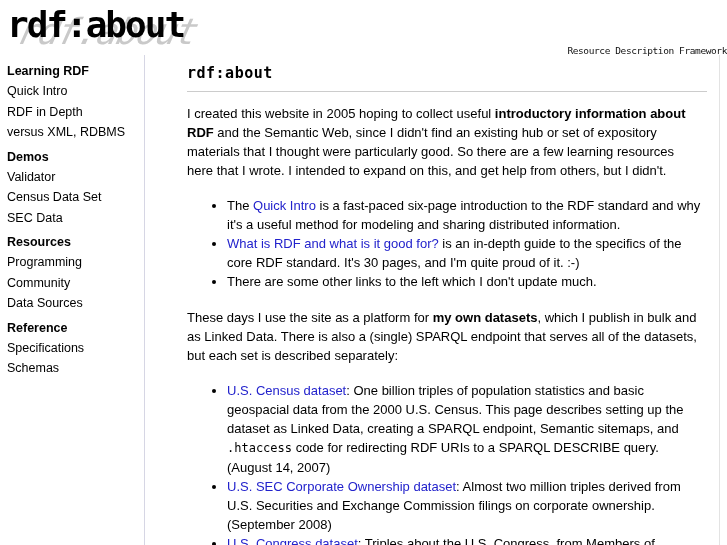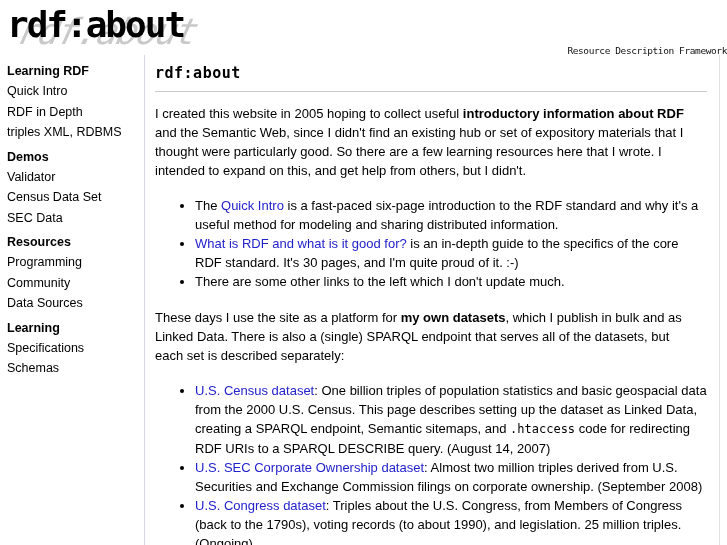--- a/index.html
+++ b/index.html
@@ -19,21 +19,21 @@
     position:absolute;left:12px;top:7px;
     color:#c9c9c9;font-style:italic;font-weight:normal;
     transform:skewX(-14deg);z-index:0;
   }
   .logo-main{position:relative;z-index:1;cursor:pointer;}
   .tagline{
     font-family:"DejaVu Sans Mono",monospace;
     font-size:9.5px;letter-spacing:-0.4px;margin-top:0;color:#111;text-align:right;
   }
   
-  .columns{display:flex;align-items:stretch;height:490px;}
+  .columns{display:flex;align-items:stretch;height:490px;gap:32px;}
   .sidebar{
     flex:0 0 145px;width:145px;box-sizing:border-box;
     border-right:1px solid #d6d6e4;
     padding:5px 4px 0 7px;font-size:12.5px;
   }
   .nav-group{margin:0 0 3px 0;}
   .nav-group-title{font-weight:bold;padding:4px 0 3px 0;}
   .nav-item{padding:3px 0 3.5px 0;cursor:pointer;}
   
   .main{
@@ -63,36 +63,36 @@
   </div>
   <div class="tagline">Resource Description Framework</div>
 </div>
 
 <div class="columns">
   <div class="sidebar">
       <div class="nav-group">
         <div class="nav-group-title">Learning RDF</div>
         <div class="nav-item">Quick Intro</div>
         <div class="nav-item">RDF in Depth</div>
-        <div class="nav-item">triples XML, RDBMS</div>
+        <div class="nav-item">versus XML, RDBMS</div>
       </div>
       <div class="nav-group">
         <div class="nav-group-title">Demos</div>
         <div class="nav-item">Validator</div>
         <div class="nav-item">Census Data Set</div>
         <div class="nav-item">SEC Data</div>
       </div>
       <div class="nav-group">
         <div class="nav-group-title">Resources</div>
         <div class="nav-item">Programming</div>
         <div class="nav-item">Community</div>
         <div class="nav-item">Data Sources</div>
       </div>
       <div class="nav-group">
-        <div class="nav-group-title">Learning</div>
+        <div class="nav-group-title">Reference</div>
         <div class="nav-item">Specifications</div>
         <div class="nav-item">Schemas</div>
       </div>
     </div>
 
   <div class="main">
     <h1 class="page-title">rdf:about</h1>
 
     <p>I created this website in 2005 hoping to collect useful <b>introductory information about RDF</b> and the Semantic Web, since I didn't find an existing hub or set of expository materials that I thought were particularly good. So there are a few learning resources here that I wrote. I intended to expand on this, and get help from others, but I didn't.</p>
 

